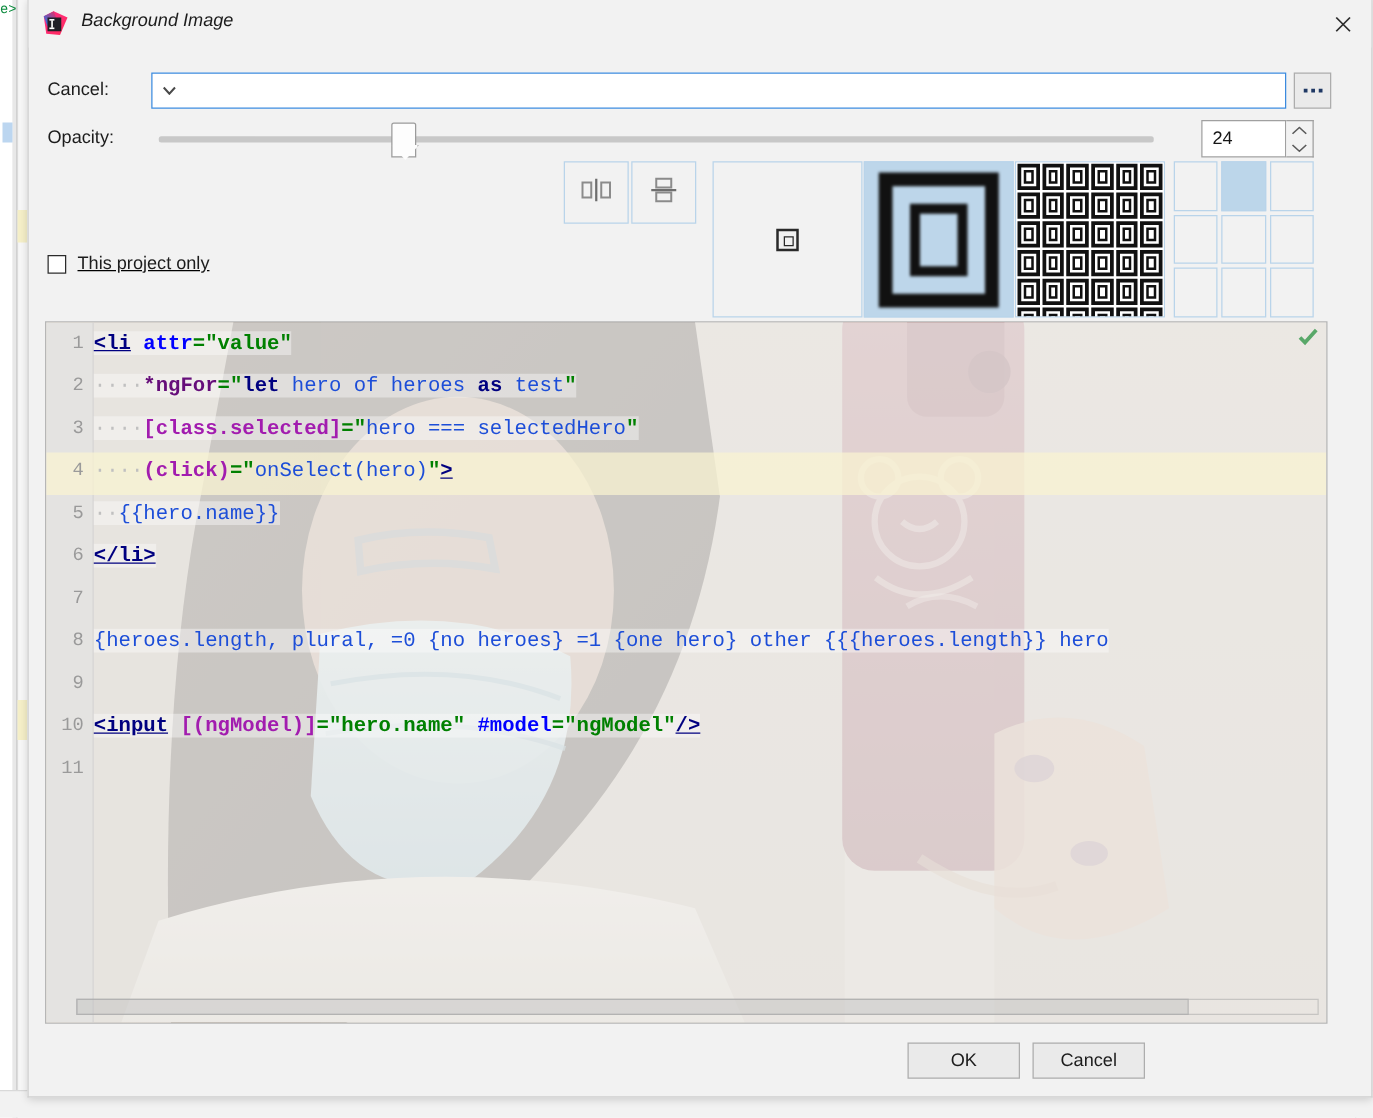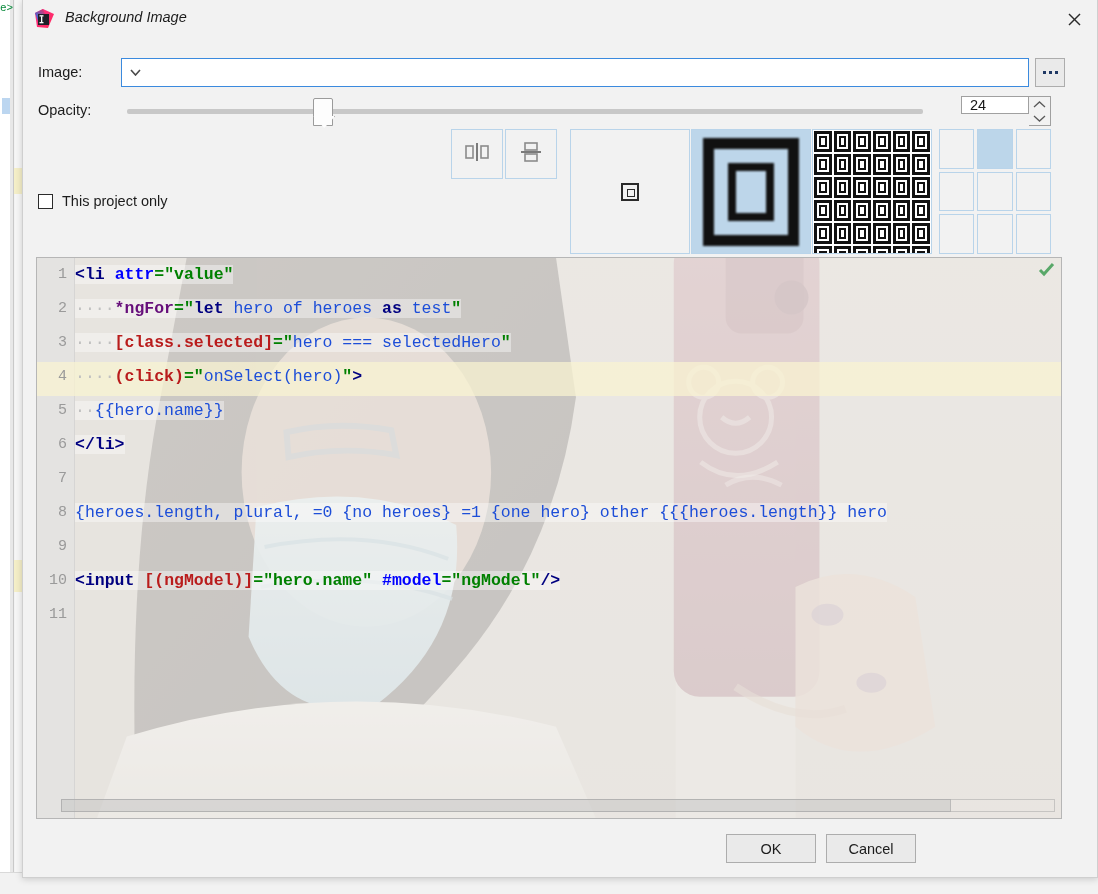--- a/index.html
+++ b/index.html
@@ -124,21 +124,21 @@
     border-radius: 2px 2px 0 0; cursor: pointer;
   }
   .slider-thumb:after {
     content: ""; position: absolute; left: -1px; top: 17px;
     width: 20px; height: 12px;
     background: #fdfdfd;
     border-left: 1px solid #9b9b9b; border-right: 1px solid #9b9b9b;
     clip-path: polygon(0 0, 100% 0, 50% 100%);
   }
   .spinner {
-    position: absolute; left: 938px; top: 96px; width: 68px; height: 18px;
+    position: absolute; left: 938px; top: 96px; width: 68px; height: 30px;
     background: #fff; border: 1px solid #a0a0a0;
     display: flex; align-items: center;
   }
   .spinner-val {
     flex: 1; padding-left: 8px; font-size: 14.5px; color: #161616;
   }
   .spin-arrows {
     position: absolute; left: 1006px; top: 96px;
     width: 22px; height: 30px; border: 1px solid #a0a0a0; border-left: none;
     background: #f2f2f2; display: flex; flex-direction: column;
@@ -189,21 +189,21 @@
   .anchor-grid {
     position: absolute; left: 916px; top: 129px;
     width: 112px; height: 125px;
     display: grid; grid-template-columns: repeat(3, 1fr); grid-template-rows: repeat(3, 1fr);
     gap: 3px;
   }
   .anchor-cell { border: 1px solid #b9d4ea; background: #f2f2f2; cursor: pointer; }
   .anchor-cell.sel { background: #bcd6ea; }
 
   
-  .chk-row { position: absolute; left: 15px; top: 193px; display: flex; align-items: center; cursor: pointer; }
+  .chk-row { position: absolute; left: 15px; top: 203px; display: flex; align-items: center; cursor: pointer; text-decoration: underline; }
   .chk-box { width: 15px; height: 15px; border: 1.5px solid #2b2b2b; background: #fff; }
   .chk-lbl { margin-left: 9px; font-size: 14.5px; color: #1c1c1c; }
 
   
   .tabs { position: absolute; left: 15px; top: 227px; display: flex; }
   .tab {
     padding: 3px 8px; font-size: 14.5px; color: #1c1c1c; cursor: pointer;
   }
   .tab.active { background: #d2d2d2; }
 
@@ -236,25 +236,25 @@
     white-space: pre;
   }
   .cl { position: relative; height: 34px; }
   .ln {
     position: absolute; left: 0; width: 30px; text-align: right;
     color: #9a9a9a; font-size: 15px;
   }
   .code { position: absolute; left: 38px; white-space: pre; }
   .code span { background: rgba(252,252,252,0.42); }
   .cl.hl .code span { background: transparent; }
-  .t-tag   { color: #000080; font-weight: bold; }
+  .t-tag   { color: #000080; font-weight: bold; text-decoration: underline; }
   .t-attr  { color: #0000ff; font-weight: bold; }
   .t-str   { color: #008000; font-weight: bold; }
   .t-ng    { color: #660e7a; font-weight: bold; font-style: italic; }
-  .t-bind  { color: #b91c1c; font-weight: bold; }
+  .t-bind  { color: #a21caf; font-weight: bold; }
   .t-kw    { color: #000080; font-weight: bold; }
   .t-plain { color: #1d4ed8; }
   .t-eq    { color: #008000; font-weight: bold; }
   .dot { color: #c0c0c0; }
 
   .inspect-ok {
     position: absolute; right: 6px; top: 3px; cursor: pointer;
   }
   .ed-hscroll-track {
     position: absolute; left: 24px; bottom: 6px; right: 6px; height: 13px;
@@ -322,21 +322,21 @@
     </span>
     <span class="title-text">Background Image</span>
     <span class="close-btn">
       <svg width="13" height="13" viewBox="0 0 13 13">
         <line x1="1" y1="1" x2="12" y2="12" stroke="#2b2b2b" stroke-width="1.4"></line>
         <line x1="12" y1="1" x2="1" y2="12" stroke="#2b2b2b" stroke-width="1.4"></line>
       </svg>
     </span>
   </div>
 
-  <span class="lbl" id="lbl-image">Image:</span>
+  <span class="lbl" id="lbl-image">Cancel:</span>
   <div class="path-combo">
     <span class="combo-arrow">
       <svg width="11" height="7" viewBox="0 0 11 7">
         <polyline points="1,1 5.5,6 10,1" fill="none" stroke="#4a4a4a" stroke-width="1.6"></polyline>
       </svg>
     </span>
   </div>
   <div class="browse-btn">
     <span class="browse-dots">
         <i></i>

